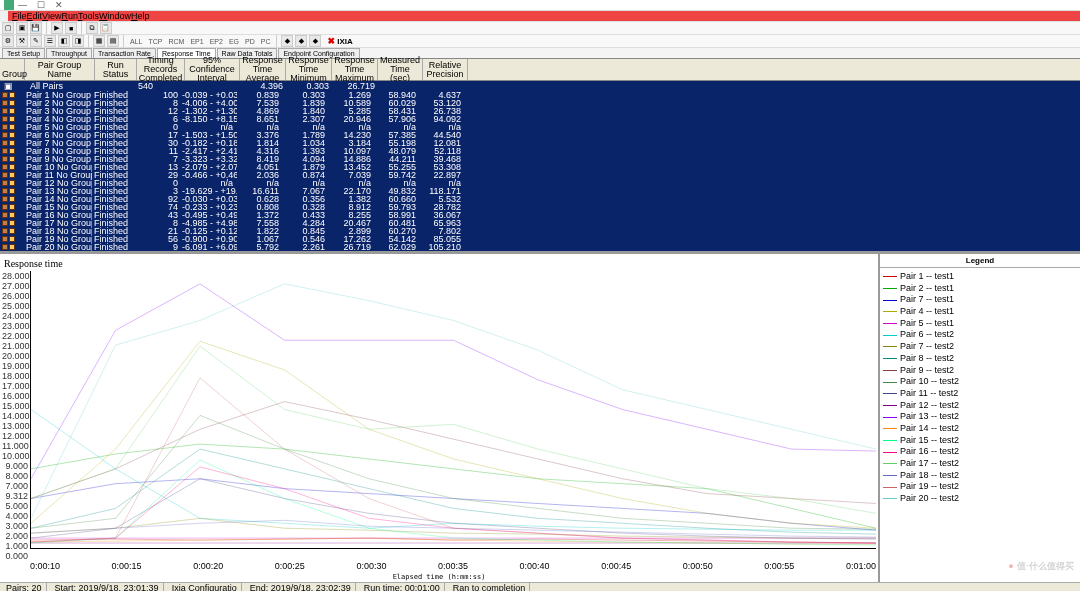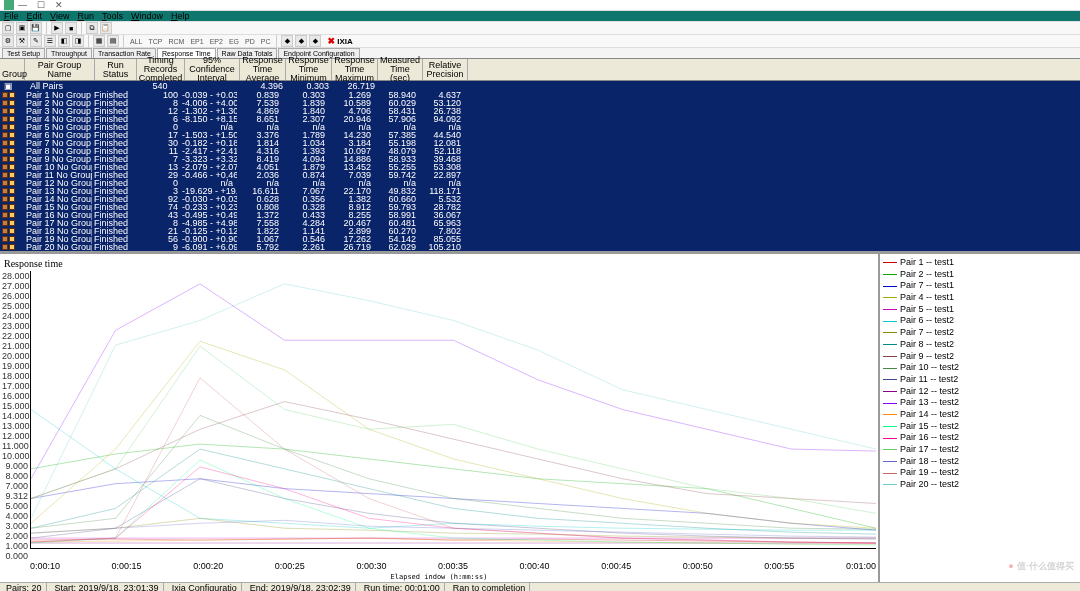--- a/index.html
+++ b/index.html
@@ -1,21 +1,21 @@
 <!DOCTYPE html>
 <html><head>
 <meta charset="utf-8">
 <style>
 * { margin: 0; padding: 0; box-sizing: border-box; font-family: "Segoe UI", Tahoma, sans-serif; font-size: 9px; }
 body { background: #f0f0f0; width: 1080px; height: 591px; overflow: hidden; display: flex; flex-direction: column; }
 .titlebar { height: 17px; background: #fff; display: flex; align-items: center; padding: 0 4px; border-bottom: 1px solid #ddd; }
 .titlebar .icon { width: 10px; height: 10px; background: #4a7; margin-right: 4px; }
 .titlebar .title { flex: 1; font-size: 8px; }
 .titlebar .btns { display: flex; gap: 10px; font-size: 10px; color: #555; }
-.menubar { height: 15px; background: #0f766e; display: flex; gap: 8px; padding: 0 4px; align-items: center; font-size: 8px; border-bottom: 1px solid #e0e0e0; }
+.menubar { height: 15px; background: #ef4444; display: flex; padding: 0 4px; align-items: center; font-size: 8px; border-bottom: 1px solid #e0e0e0; margin-left: 8px; }
 .menubar span { cursor: pointer; }
 .menubar span u { text-decoration: underline; }
 .toolbar { height: 15px; background: #f8f8f8; display: flex; gap: 2px; padding: 0 2px; align-items: center; border-bottom: 1px solid #ddd; }
 .toolbar .tbtn { width: 12px; height: 12px; background: #e8e8e8; border: 1px solid #ccc; display:flex; align-items:center; justify-content:center; font-size:7px; }
 .toolbar .sep { width: 1px; height: 12px; background: #ccc; margin: 0 2px; }
 .toolbar .txtbtn { font-size: 7px; padding: 0 2px; color:#555; }
 .logo { font-size: 8px; font-weight: bold; margin-left: 4px; }
 .logo .x { color:#d00; }
 .tabbar { height: 14px; background: #f4f4f4; display: flex; padding-left: 2px; border-bottom: 1px solid #888; }
 .tab { padding: 1px 4px; font-size: 7px; border: 1px solid #aaa; border-bottom: none; background: #eee; margin-right: 1px; cursor:pointer; }
@@ -131,21 +131,21 @@
       <div class="col" style="width: 46px;">Response Time Minimum</div>
       <div class="col" style="width: 46px;">Response Time Maximum</div>
       <div class="col" style="width: 45px;">Measured Time (sec)</div>
       <div class="col" style="width: 45px;">Relative Precision</div>
     </div>
   <div class="datagrid">
     <div class="allpairs" id="allpairs">
         <span style="width:22px">▣</span>
         <span style="width:70px;padding-left:4px">All Pairs</span>
         <span style="width:42px"></span>
-        <span style="width:48px;text-align:center;padding-right:4px">540</span>
+        <span style="width:48px;text-align:left;padding-right:4px">540</span>
         <span style="width:55px"></span>
         <span style="width:46px;text-align:right;padding-right:4px">4.396</span>
         <span style="width:46px;text-align:right;padding-right:4px">0.303</span>
         <span style="width:46px;text-align:right;padding-right:4px">26.719</span>
       </div>
     <div class="rowblock" id="rows">
         <div class="row">
           <div class="ic">
             <span></span>
             <span></span>
@@ -179,21 +179,21 @@
           <div class="ic">
             <span></span>
             <span></span>
           </div>
           <div class="cell" style="width:70px;text-align:left;padding-left:4px">Pair 3 No Group</div>
           <div class="cell" style="width:42px;text-align:left;padding-left:2px">Finished</div>
           <div class="cell" style="width:48px">12</div>
           <div class="cell" style="width:55px">-1.302 - +1.302</div>
           <div class="cell" style="width:46px">4.869</div>
           <div class="cell" style="width:46px">1.840</div>
-          <div class="cell" style="width:46px">4.706</div>
+          <div class="cell" style="width:46px">5.285</div>
           <div class="cell" style="width:45px">58.431</div>
           <div class="cell" style="width:45px">26.738</div>
         </div>
         <div class="row">
           <div class="ic">
             <span></span>
             <span></span>
           </div>
           <div class="cell" style="width:70px;text-align:left;padding-left:4px">Pair 4 No Group</div>
           <div class="cell" style="width:42px;text-align:left;padding-left:2px">Finished</div>
@@ -270,21 +270,21 @@
             <span></span>
             <span></span>
           </div>
           <div class="cell" style="width:70px;text-align:left;padding-left:4px">Pair 9 No Group</div>
           <div class="cell" style="width:42px;text-align:left;padding-left:2px">Finished</div>
           <div class="cell" style="width:48px">7</div>
           <div class="cell" style="width:55px">-3.323 - +3.323</div>
           <div class="cell" style="width:46px">8.419</div>
           <div class="cell" style="width:46px">4.094</div>
           <div class="cell" style="width:46px">14.886</div>
-          <div class="cell" style="width:45px">58.933</div>
+          <div class="cell" style="width:45px">44.211</div>
           <div class="cell" style="width:45px">39.468</div>
         </div>
         <div class="row">
           <div class="ic">
             <span></span>
             <span></span>
           </div>
           <div class="cell" style="width:70px;text-align:left;padding-left:4px">Pair 10 No Group</div>
           <div class="cell" style="width:42px;text-align:left;padding-left:2px">Finished</div>
           <div class="cell" style="width:48px">13</div>
@@ -403,21 +403,21 @@
         <div class="row">
           <div class="ic">
             <span></span>
             <span></span>
           </div>
           <div class="cell" style="width:70px;text-align:left;padding-left:4px">Pair 18 No Group</div>
           <div class="cell" style="width:42px;text-align:left;padding-left:2px">Finished</div>
           <div class="cell" style="width:48px">21</div>
           <div class="cell" style="width:55px">-0.125 - +0.125</div>
           <div class="cell" style="width:46px">1.822</div>
-          <div class="cell" style="width:46px">1.141</div>
+          <div class="cell" style="width:46px">0.845</div>
           <div class="cell" style="width:46px">2.899</div>
           <div class="cell" style="width:45px">60.270</div>
           <div class="cell" style="width:45px">7.802</div>
         </div>
         <div class="row">
           <div class="ic">
             <span></span>
             <span></span>
           </div>
           <div class="cell" style="width:70px;text-align:left;padding-left:4px">Pair 19 No Group</div>
@@ -515,23 +515,24 @@
         <div>0:00:20</div>
         <div>0:00:25</div>
         <div>0:00:30</div>
         <div>0:00:35</div>
         <div>0:00:40</div>
         <div>0:00:45</div>
         <div>0:00:50</div>
         <div>0:00:55</div>
         <div>0:01:00</div>
       </div>
-    <div class="xlabel">Elapsed indow (h:mm:ss)</div>
+    <div class="xlabel">Elapsed time (h:mm:ss)</div>
   </div>
   <div class="legendpane">
+    <div class="lh">Legend</div>
     <div class="items" id="legenditems">
         <div class="li">
           <div class="sw" style="background:#cc0000"></div>
           <span>Pair 1 -- test1</span>
         </div>
         <div class="li">
           <div class="sw" style="background:#00aa00"></div>
           <span>Pair 2 -- test1</span>
         </div>
         <div class="li">

